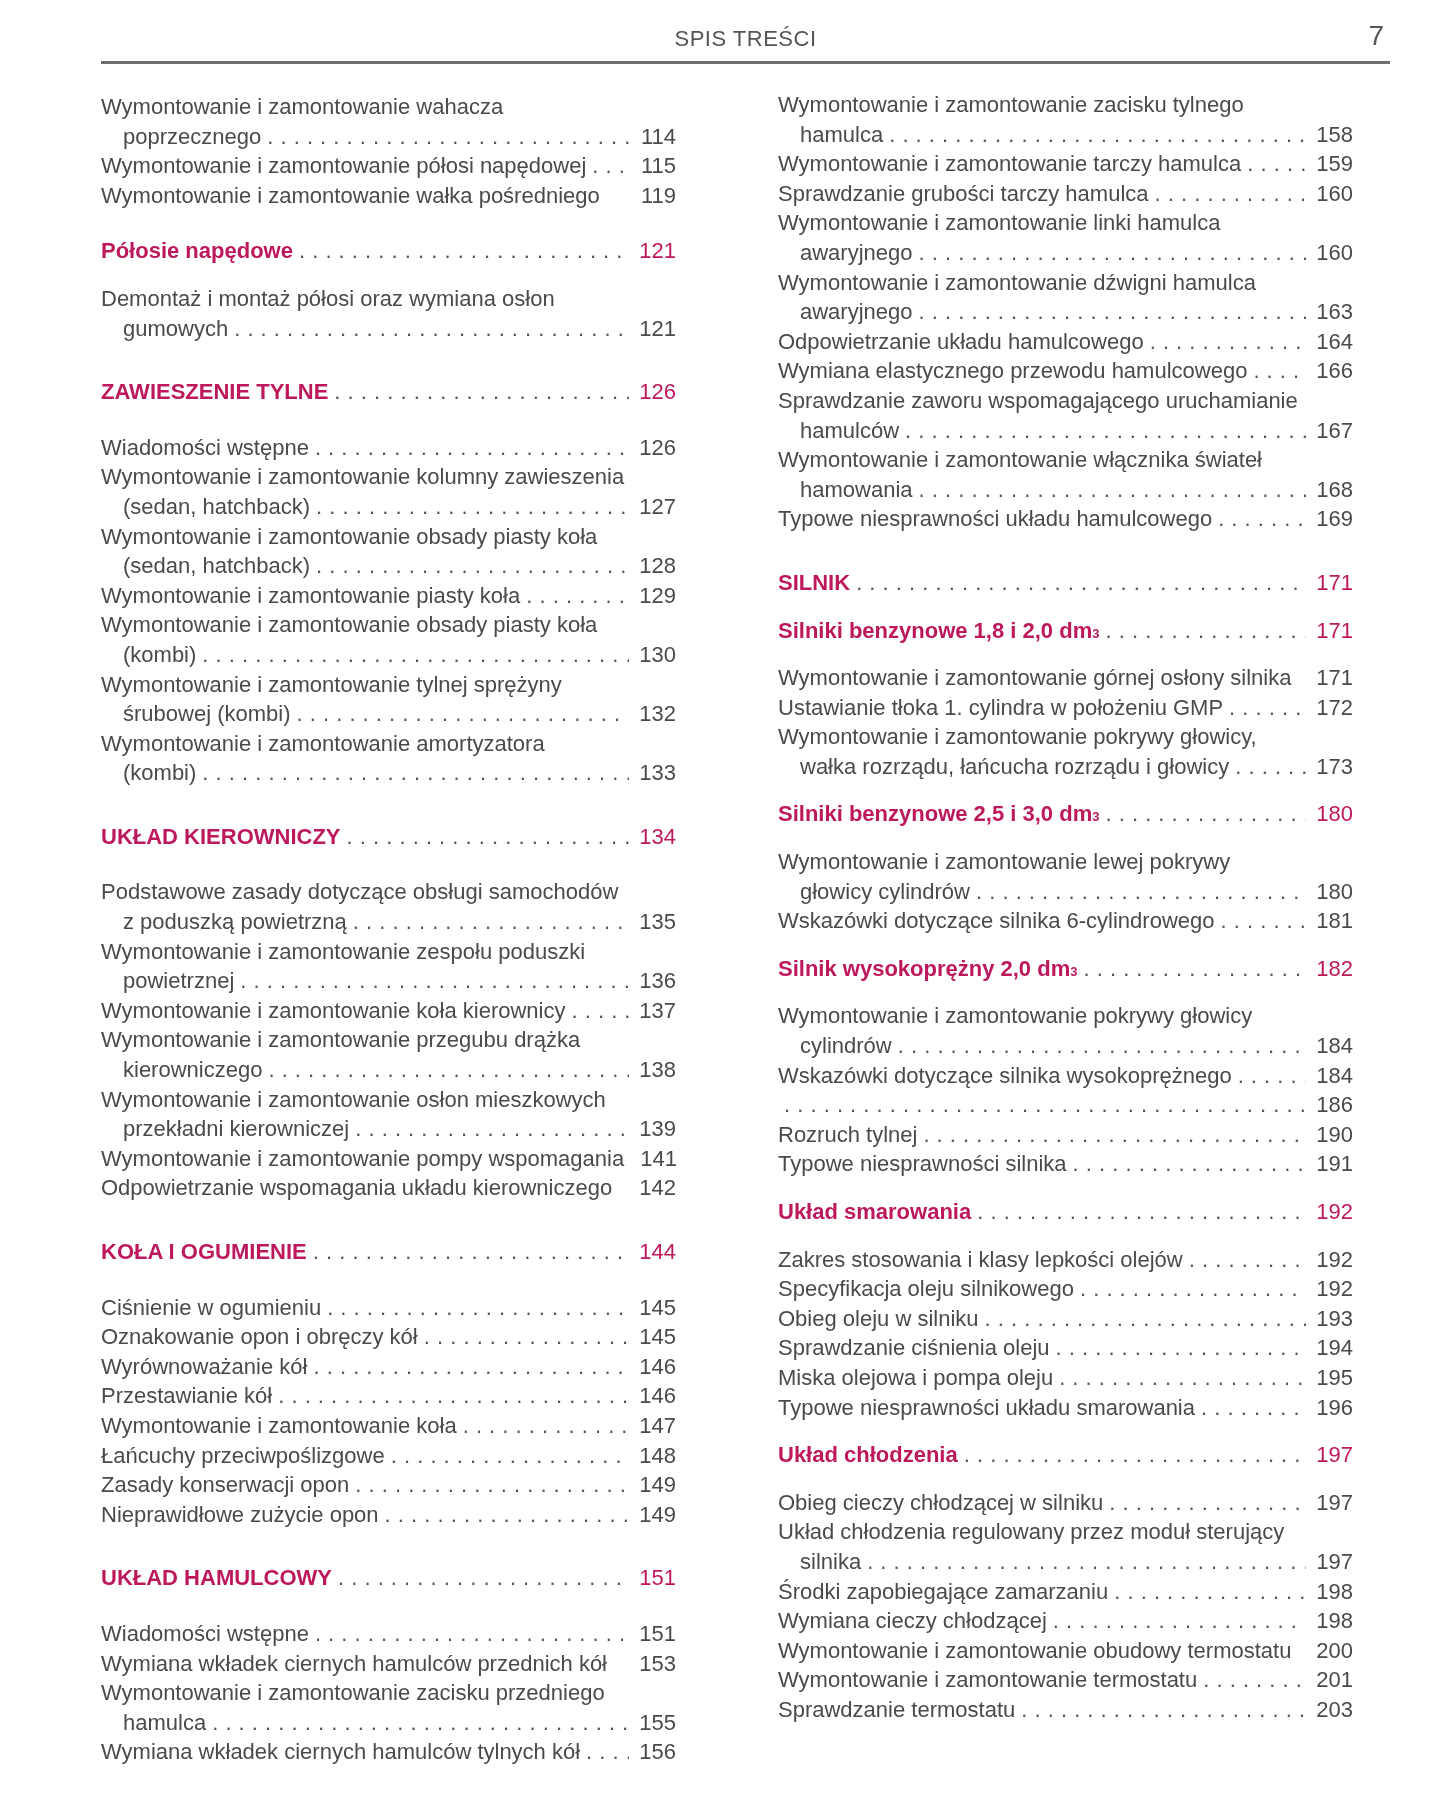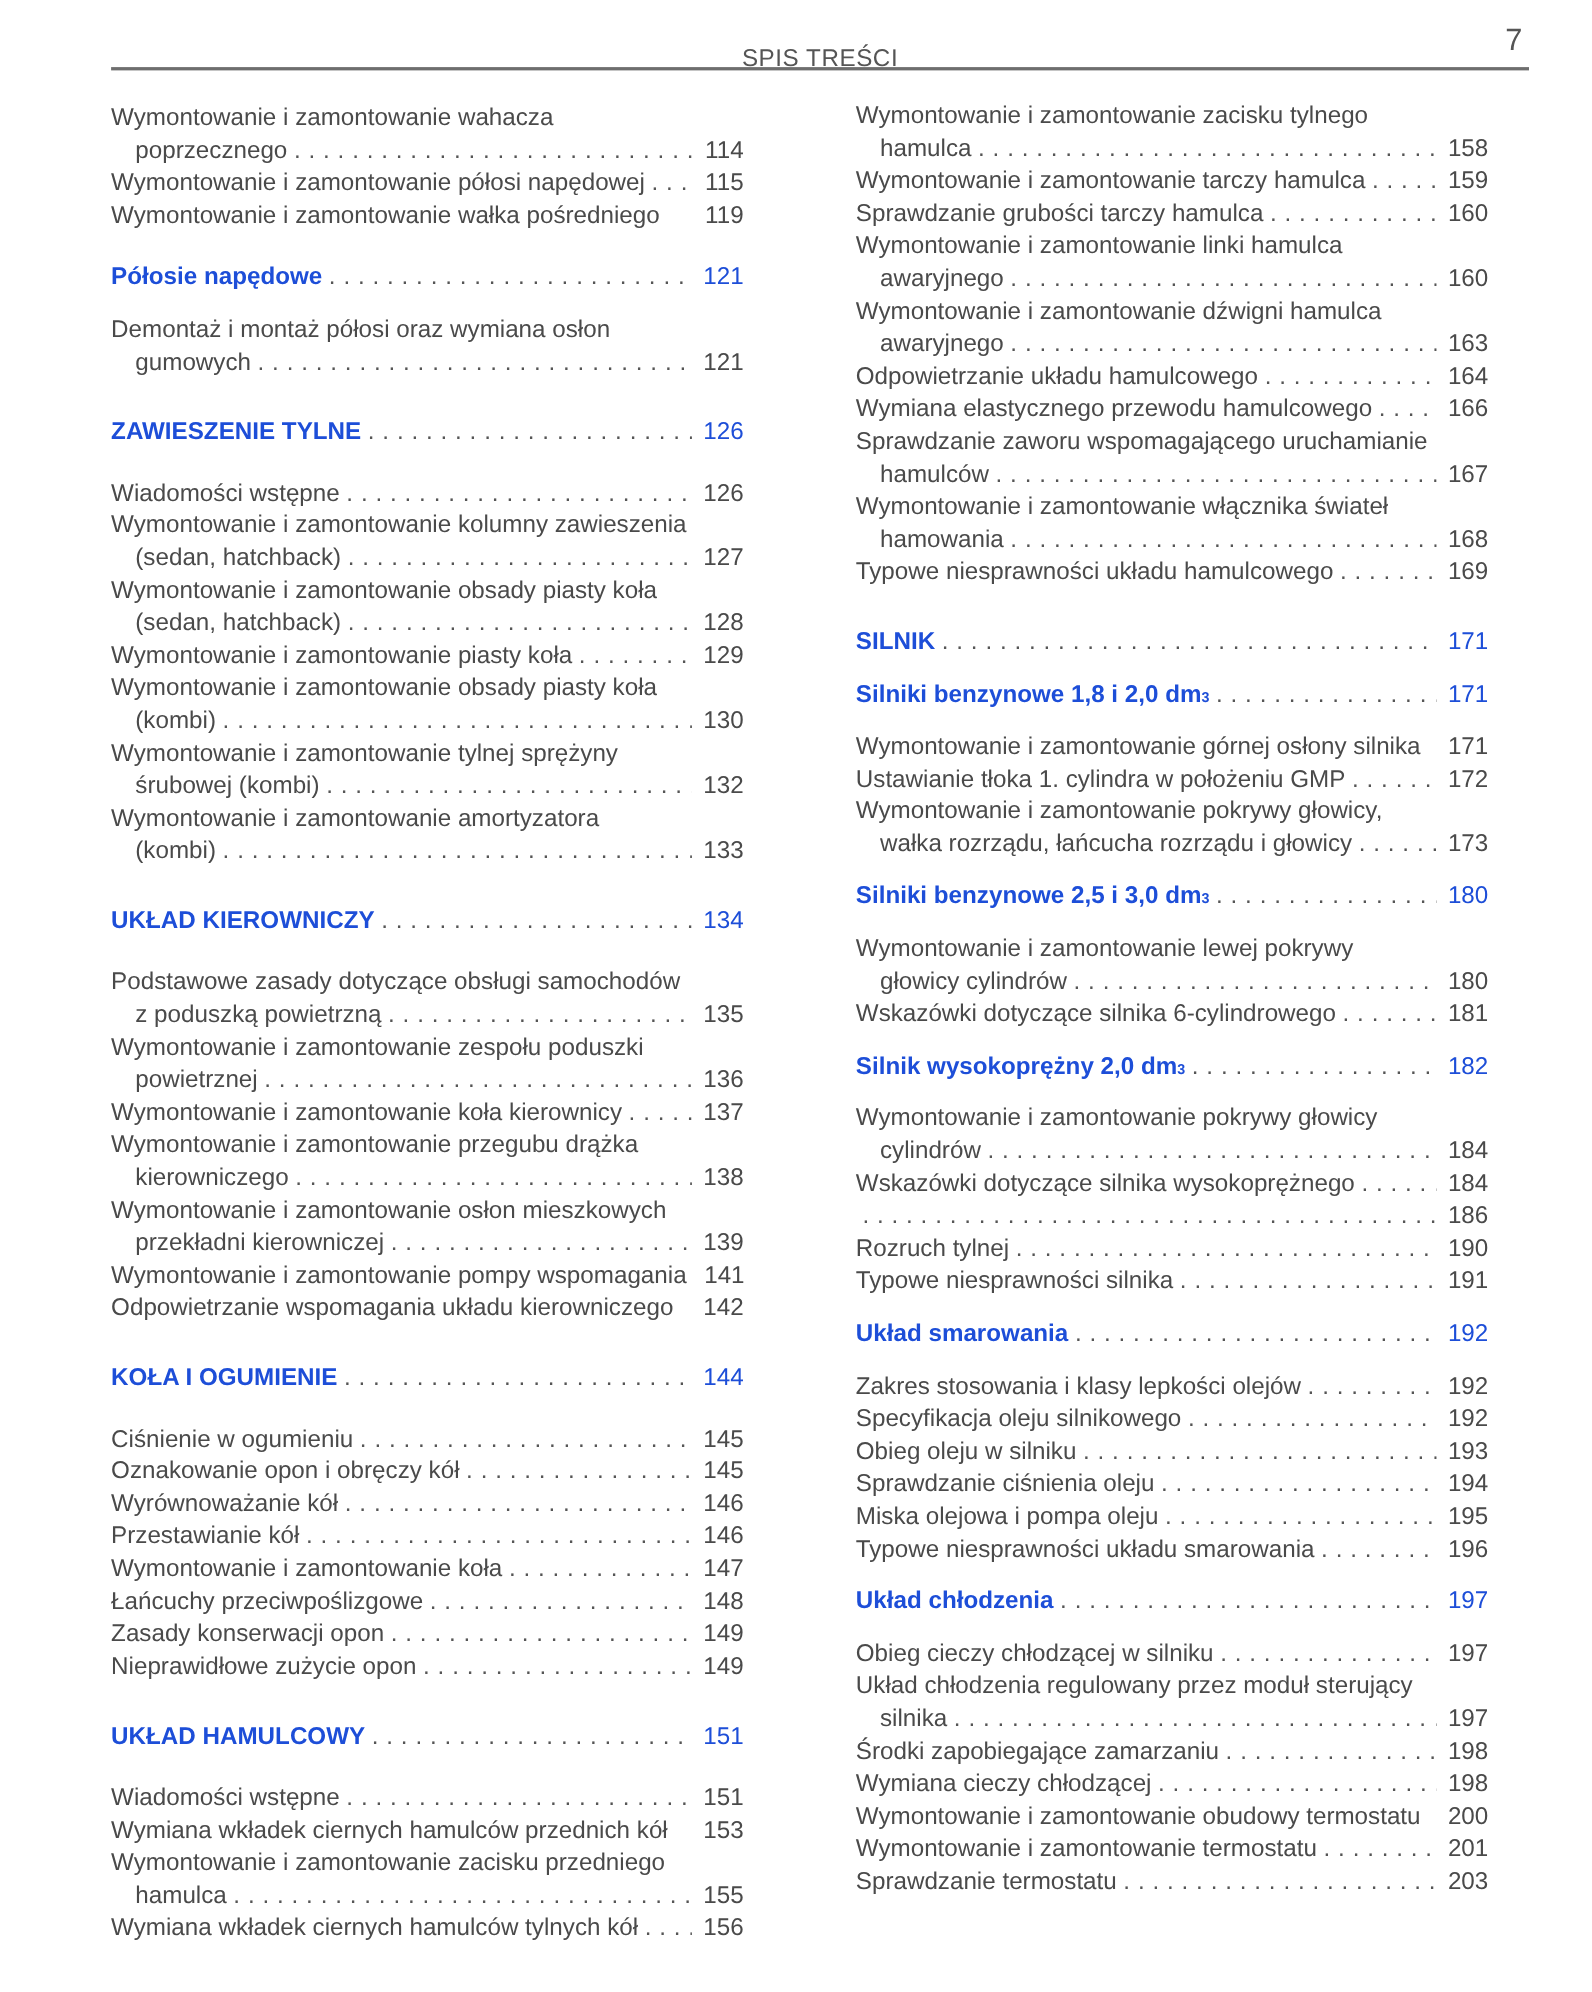--- a/index.html
+++ b/index.html
@@ -19,21 +19,21 @@
       position: absolute;
       left: 101px;
       top: 0;
       width: 1289px;
       height: 64px;
     }
     .header-title {
       position: absolute;
       left: 0;
       right: 0;
-      top: 40px;
+      top: 26px;
       text-align: center;
       font-size: 22px;
       letter-spacing: 0.5px;
       color: #555;
     }
     .page-number {
       position: absolute;
       right: 6px;
       top: 20px;
       font-size: 28px;
@@ -87,21 +87,21 @@
     }
     .entry .dots.none::before { content: ""; }
     .entry .pg {
       flex: 0 0 auto;
       text-align: right;
       min-width: 36px;
       margin-left: 6px;
     }
     .entry.section {
       font-weight: bold;
-      color: #1d4ed8;
+      color: #be185d;
     }
     .entry.section .pg { font-weight: normal; }
     .entry.section .dots { font-weight: normal; }
     .sup {
       font-size: 13px;
       vertical-align: 9px;
       line-height: 0;
     }
     .gap-s { height: 18px; }
     .gap-m { height: 26px; }

